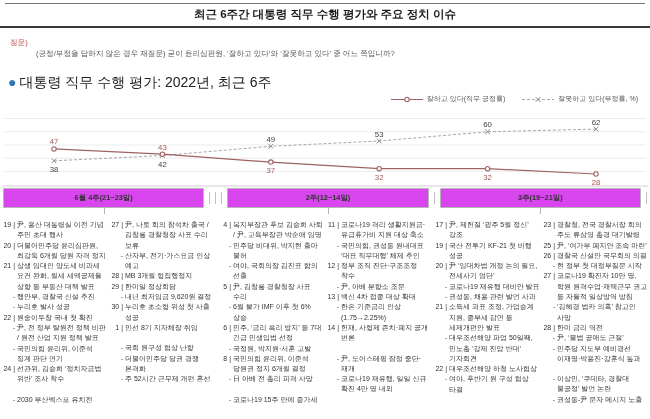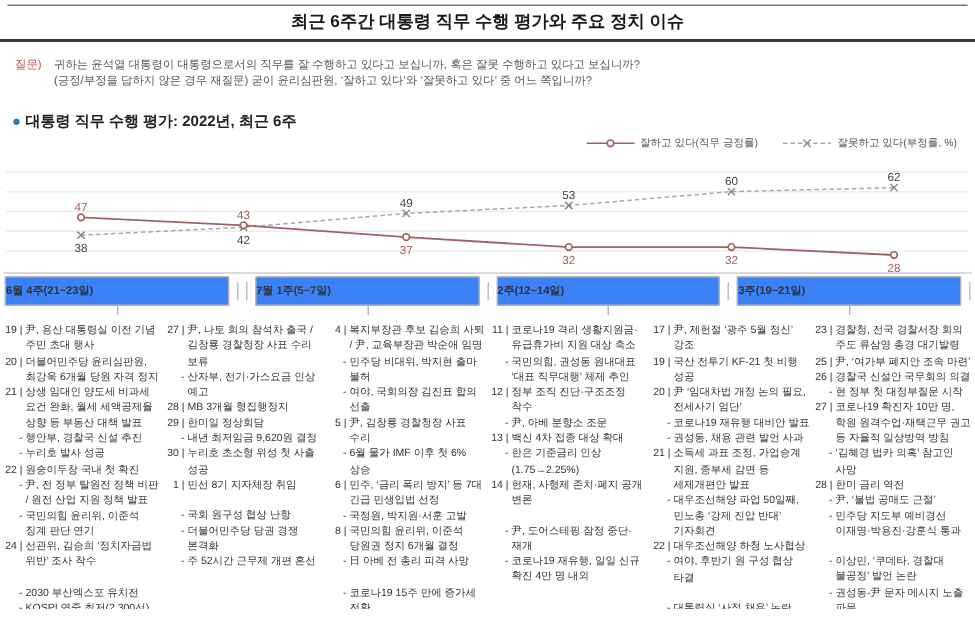--- a/index.html
+++ b/index.html
@@ -3,49 +3,49 @@
 <meta charset="utf-8">
 <style>
   *{box-sizing:border-box;margin:0;padding:0}
   body{margin:0;background:#fff;font-family:"Liberation Sans","DejaVu Sans",sans-serif;color:#333}
   .page{width:650px;height:406px;overflow:hidden;position:relative;background:#fff}
   .rule-top{border-top:1px solid #777;margin:3px 5px 0}
   .title{margin-top:3px;text-align:center;font-size:11.5px;font-weight:700;color:#1a1a1a}
   .rule-title{border-top:2px solid #3a3a3a;margin-top:4px}
   .question{display:flex;margin:9px 8px 15px 10px;font-size:7.6px;line-height:11px;color:#555}
   .q-label{color:#c0504d;width:26px;flex-shrink:0}
-  .section-head{margin:8px 0 0 8px;font-size:10px;font-weight:700;color:#222}
+  .section-head{margin:8px 0 0 8px;font-size:14px;font-weight:400;color:#222}
   .bullet{color:#2e75b6;margin-right:3px}
   .legend{display:flex;justify-content:flex-end;gap:16px;margin:2px 12px 0;font-size:7px;color:#555;align-items:center}
   .legend .key{display:flex;align-items:center;gap:3px}
   svg.chart{display:block}
   svg text{font-family:"Liberation Sans","DejaVu Sans",sans-serif}
   .axis-row{display:flex;margin:0 3px;gap:5px;align-items:stretch}
-  .axis-cell{flex:1;position:relative;border:1px solid #b5b5b5;background:#3b82f6;text-align:left;font-size:7.4px;font-weight:700;color:#333;padding:4px 0;border-radius:1px}
+  .axis-cell{flex:1;position:relative;border:1px solid #b5b5b5;background:#d946ef;text-align:center;font-size:7.4px;font-weight:700;color:#333;padding:4px 0;border-radius:1px}
   .axis-cell .tick{position:absolute;left:50%;bottom:-7px;width:1px;height:7px;background:#b5b5b5}
   .sep{width:1px;background:#c0c0c0;align-self:center;height:12px}
   .weeks{display:flex;margin:12px 2px 0;gap:2px}
   .week-col{flex:1;min-width:0}
   .item{display:flex;font-size:7px;line-height:10.3px;color:#333}
   .item.gap{margin-top:10px}
   .day{width:15px;flex-shrink:0;text-align:right;padding-right:2px;white-space:nowrap;color:#333}
   .txt{flex:1;word-break:keep-all;overflow-wrap:break-word}
 </style>
 </head>
 <body>
 
 <div class="page">
   <div class="rule-top"></div>
   <div class="title">최근 6주간 대통령 직무 수행 평가와 주요 정치 이슈</div>
   <div class="rule-title"></div>
 
   <div class="question">
     <span class="q-label">질문)</span>
     <span>
-      <span>귀하는 윤석열 대통령이 대통령으로서의 직무를 잘 수행하고 있다고 보십니까, 혹은 잘못 수행하고 있다고 보십니까?</span><br>
+      <br>
       <span>(긍정/부정을 답하지 않은 경우 재질문) 굳이 윤리심판원, ‘잘하고 있다’와 ‘잘못하고 있다’ 중 어느 쪽입니까?</span>
     </span>
   </div>
 
   <div class="section-head">
     <span class="bullet">●</span><span>대통령 직무 수행 평가: 2022년, 최근 6주</span>
   </div>
 
   <div class="legend">
     <span class="key">
@@ -103,21 +103,20 @@
       <circle cx="487.6" cy="64.72" r="2.2" fill="#fff" stroke="#9e6262" stroke-width="1.1"></circle>
       <text x="487.6" y="75.72" text-anchor="middle" font-size="7.8" fill="#a05a5a">32</text>
       <circle cx="596" cy="70" r="2.2" fill="#fff" stroke="#9e6262" stroke-width="1.1"></circle>
       <text x="596" y="81" text-anchor="middle" font-size="7.8" fill="#c0504d">28</text>
     </svg>
 
   <div class="axis-row" id="axis-row">
       <div class="axis-cell">6월 4주(21~23일)<div class="tick"></div></div>
       <div class="sep"></div>
       <div class="sep"></div>
-      <div class="axis-cell">7월 1주(5~7일)<div class="tick"></div></div>
       <div class="sep"></div>
       <div class="axis-cell">2주(12~14일)<div class="tick"></div></div>
       <div class="sep"></div>
       <div class="axis-cell">3주(19~21일)<div class="tick"></div></div>
       <div class="sep"></div>
     </div>
 
   <div class="weeks" id="weeks">
       <div class="week-col">
         <div class="item">

